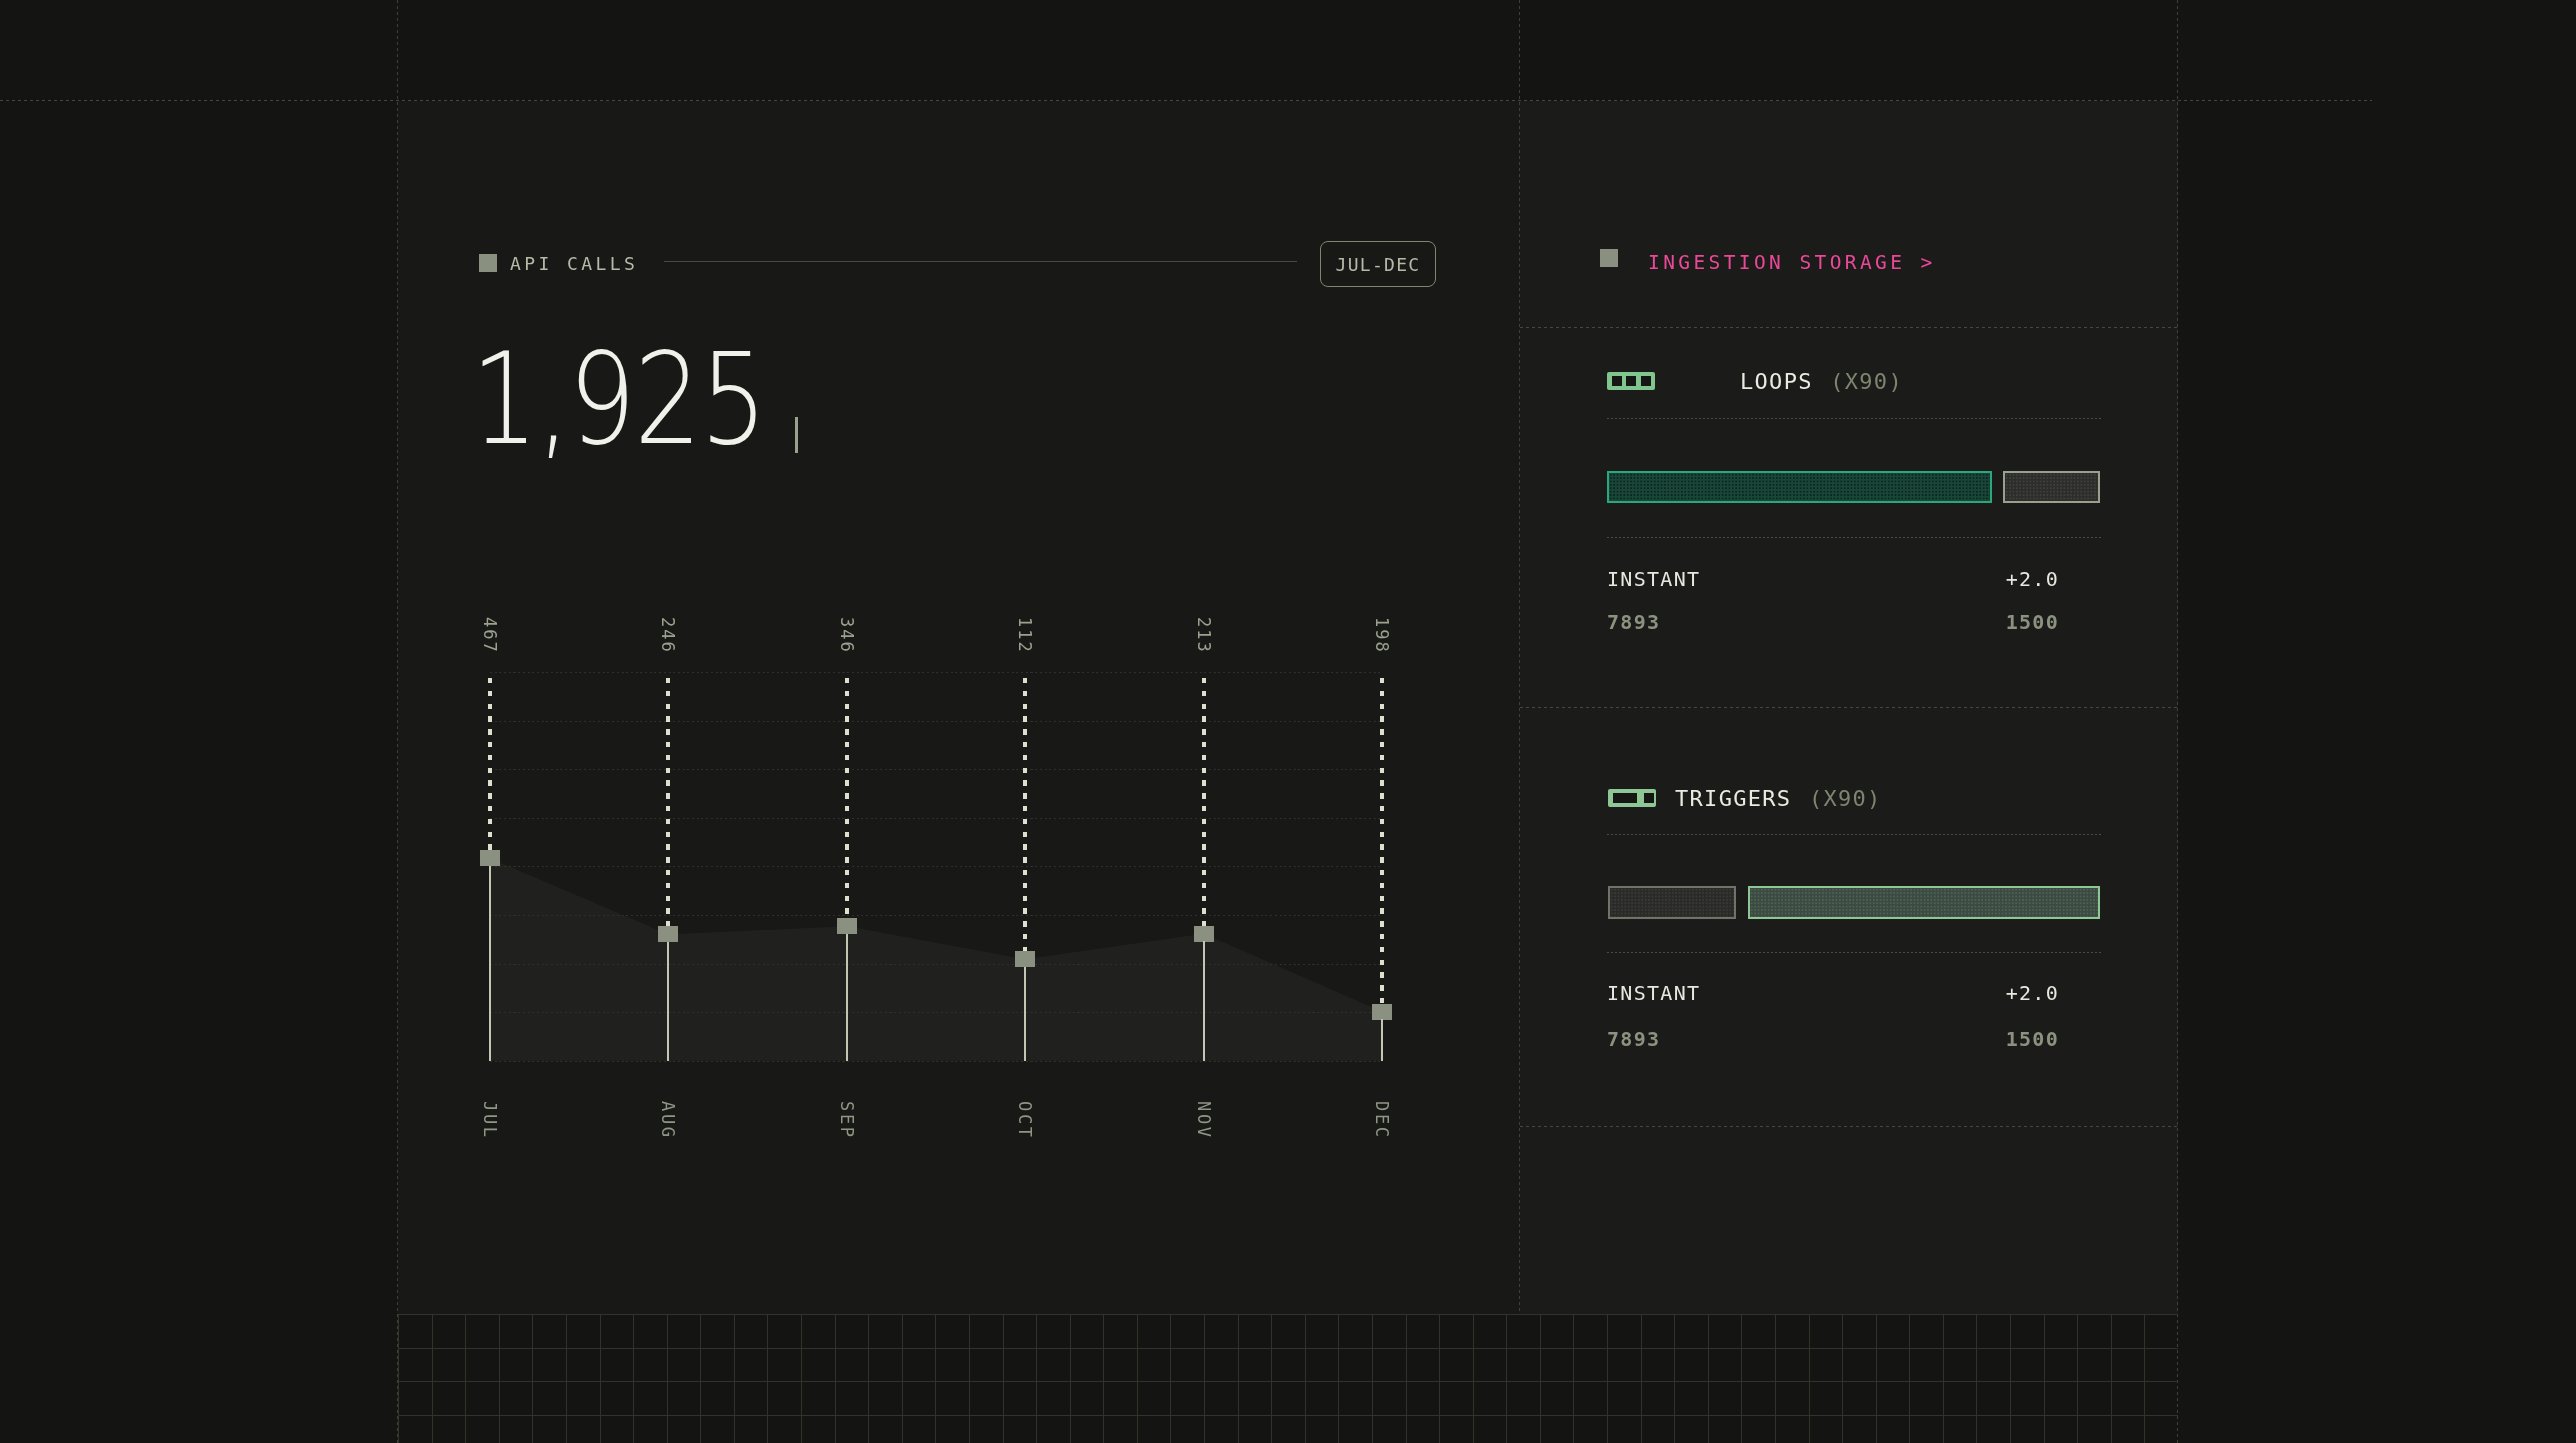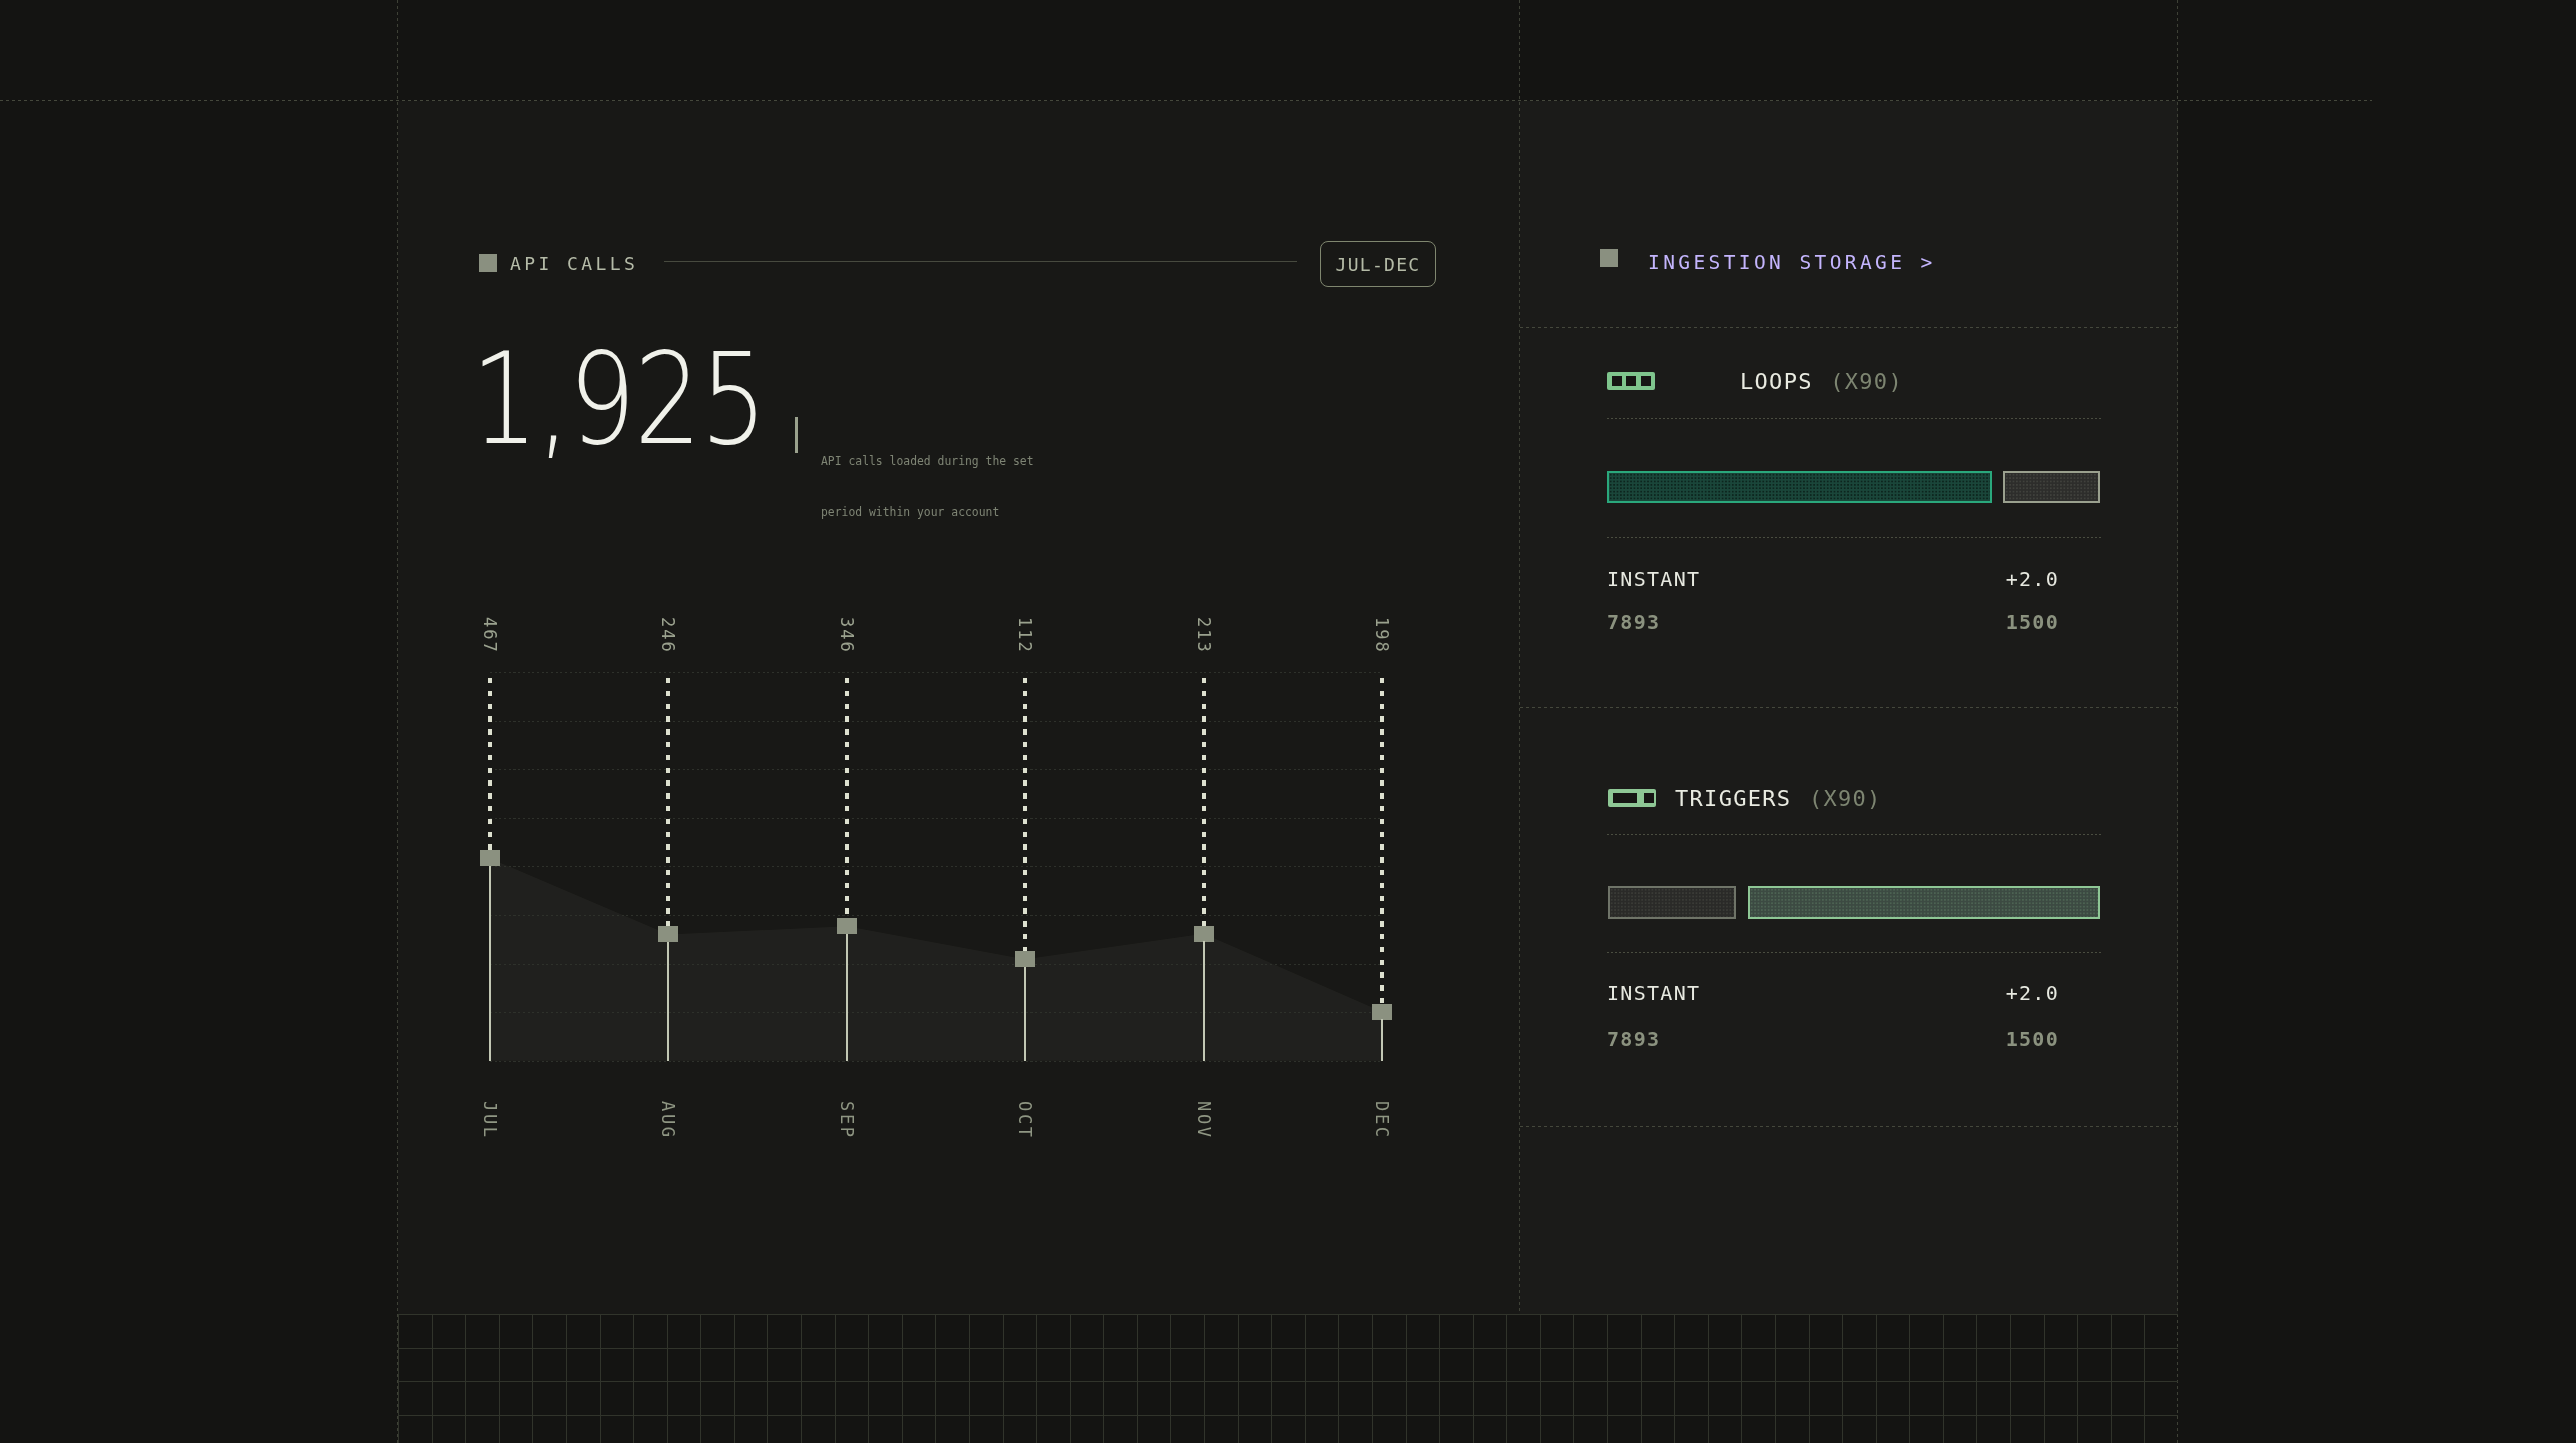--- a/index.html
+++ b/index.html
@@ -36,21 +36,21 @@
   .vlabel{position:absolute;writing-mode:vertical-rl;font-size:17px;letter-spacing:2px;color:#9aa18e;
           transform:translateX(-50%);left:0;}
   .month-label{position:absolute;writing-mode:vertical-rl;font-size:17px;letter-spacing:2.7px;color:#8f9683;
           transform:translateX(-50%);left:0;top:496px;}
   .dotline{position:absolute;width:4.7px;left:-2.4px;
            background:repeating-linear-gradient(180deg,#dde0cf 0 5.4px,transparent 5.4px 12.8px);}
   .dropline{position:absolute;width:2.7px;left:-1.3px;background:#c2c7b4;}
   .marker{position:absolute;width:20px;height:15.5px;left:-10px;background:#8b9180;}
 
   
-  .ing-title{font-size:19.5px;letter-spacing:3.4px;color:#c4b5fd;}
+  .ing-title{font-size:19.5px;letter-spacing:3.4px;color:#ec4899;}
   .sec-title{font-size:22px;letter-spacing:1.3px;color:#e9ebe1;}
   .sec-x90{font-size:22px;letter-spacing:1.3px;color:#7d8571;}
   .ram-chip{width:48px;height:17.5px;background:#7fc58d;border-radius:2px;display:flex;align-items:center;
             justify-content:space-evenly;}
   .ram-chip i{display:block;width:10px;height:10px;background:#161614;}
   .cartridge{width:48px;height:18px;background:#8ec795;border-radius:2px;display:flex;align-items:center;}
   .cartridge .hole-wide{display:block;width:24px;height:10px;background:#161614;margin-left:4.7px;}
   .cartridge .hole-sq{display:block;width:10px;height:10px;background:#161614;margin-left:7.4px;}
   .bars-row{display:flex;height:32px;}
   .bar{height:100%;box-sizing:border-box;border:2px solid;}
@@ -86,24 +86,20 @@
   <div class="abs vdash" style="left:1519px;top:0;height:1314px;"></div>
   <div class="abs vdash" style="left:2177px;top:0;height:1444px;"></div>
 
   <div class="abs sq-icon" style="left:479px;top:254px;"></div>
   <div class="abs api-title" style="left:510px;top:253px;">API CALLS</div>
   <div class="abs rule-solid" style="left:664px;top:261px;width:633px;"></div>
   <button class="abs range-btn" style="left:1320px;top:241px;">JUL-DEC</button>
 
   <div class="abs big-number" style="left:471px;top:337px;">1,925</div>
   <div class="abs desc-bar" style="left:795px;top:417px;"></div>
-  <div class="abs desc-text" style="left:821px;top:419px;">
-    <div>API calls loaded during the set</div>
-    <div>period within your account</div>
-  </div>
 
   <div id="plot" class="abs">
     <svg id="area-svg" width="892" height="389" style="position:absolute;left:0;top:67px;overflow:visible;" viewBox="0 0 1327 578">
       <polygon id="area-poly" fill="rgba(235,235,220,0.045)" points="0,277 265.4,390 530.8,378 796.1999999999999,427 1061.6,389 1327,505 1327,578 0,578"></polygon>
     </svg>
     <div id="gridlines">
         <div class="gridline" style="top: 67px;"></div>
         <div class="gridline" style="top: 116px;"></div>
         <div class="gridline" style="top: 164px;"></div>
         <div class="gridline" style="top: 213px;"></div>

